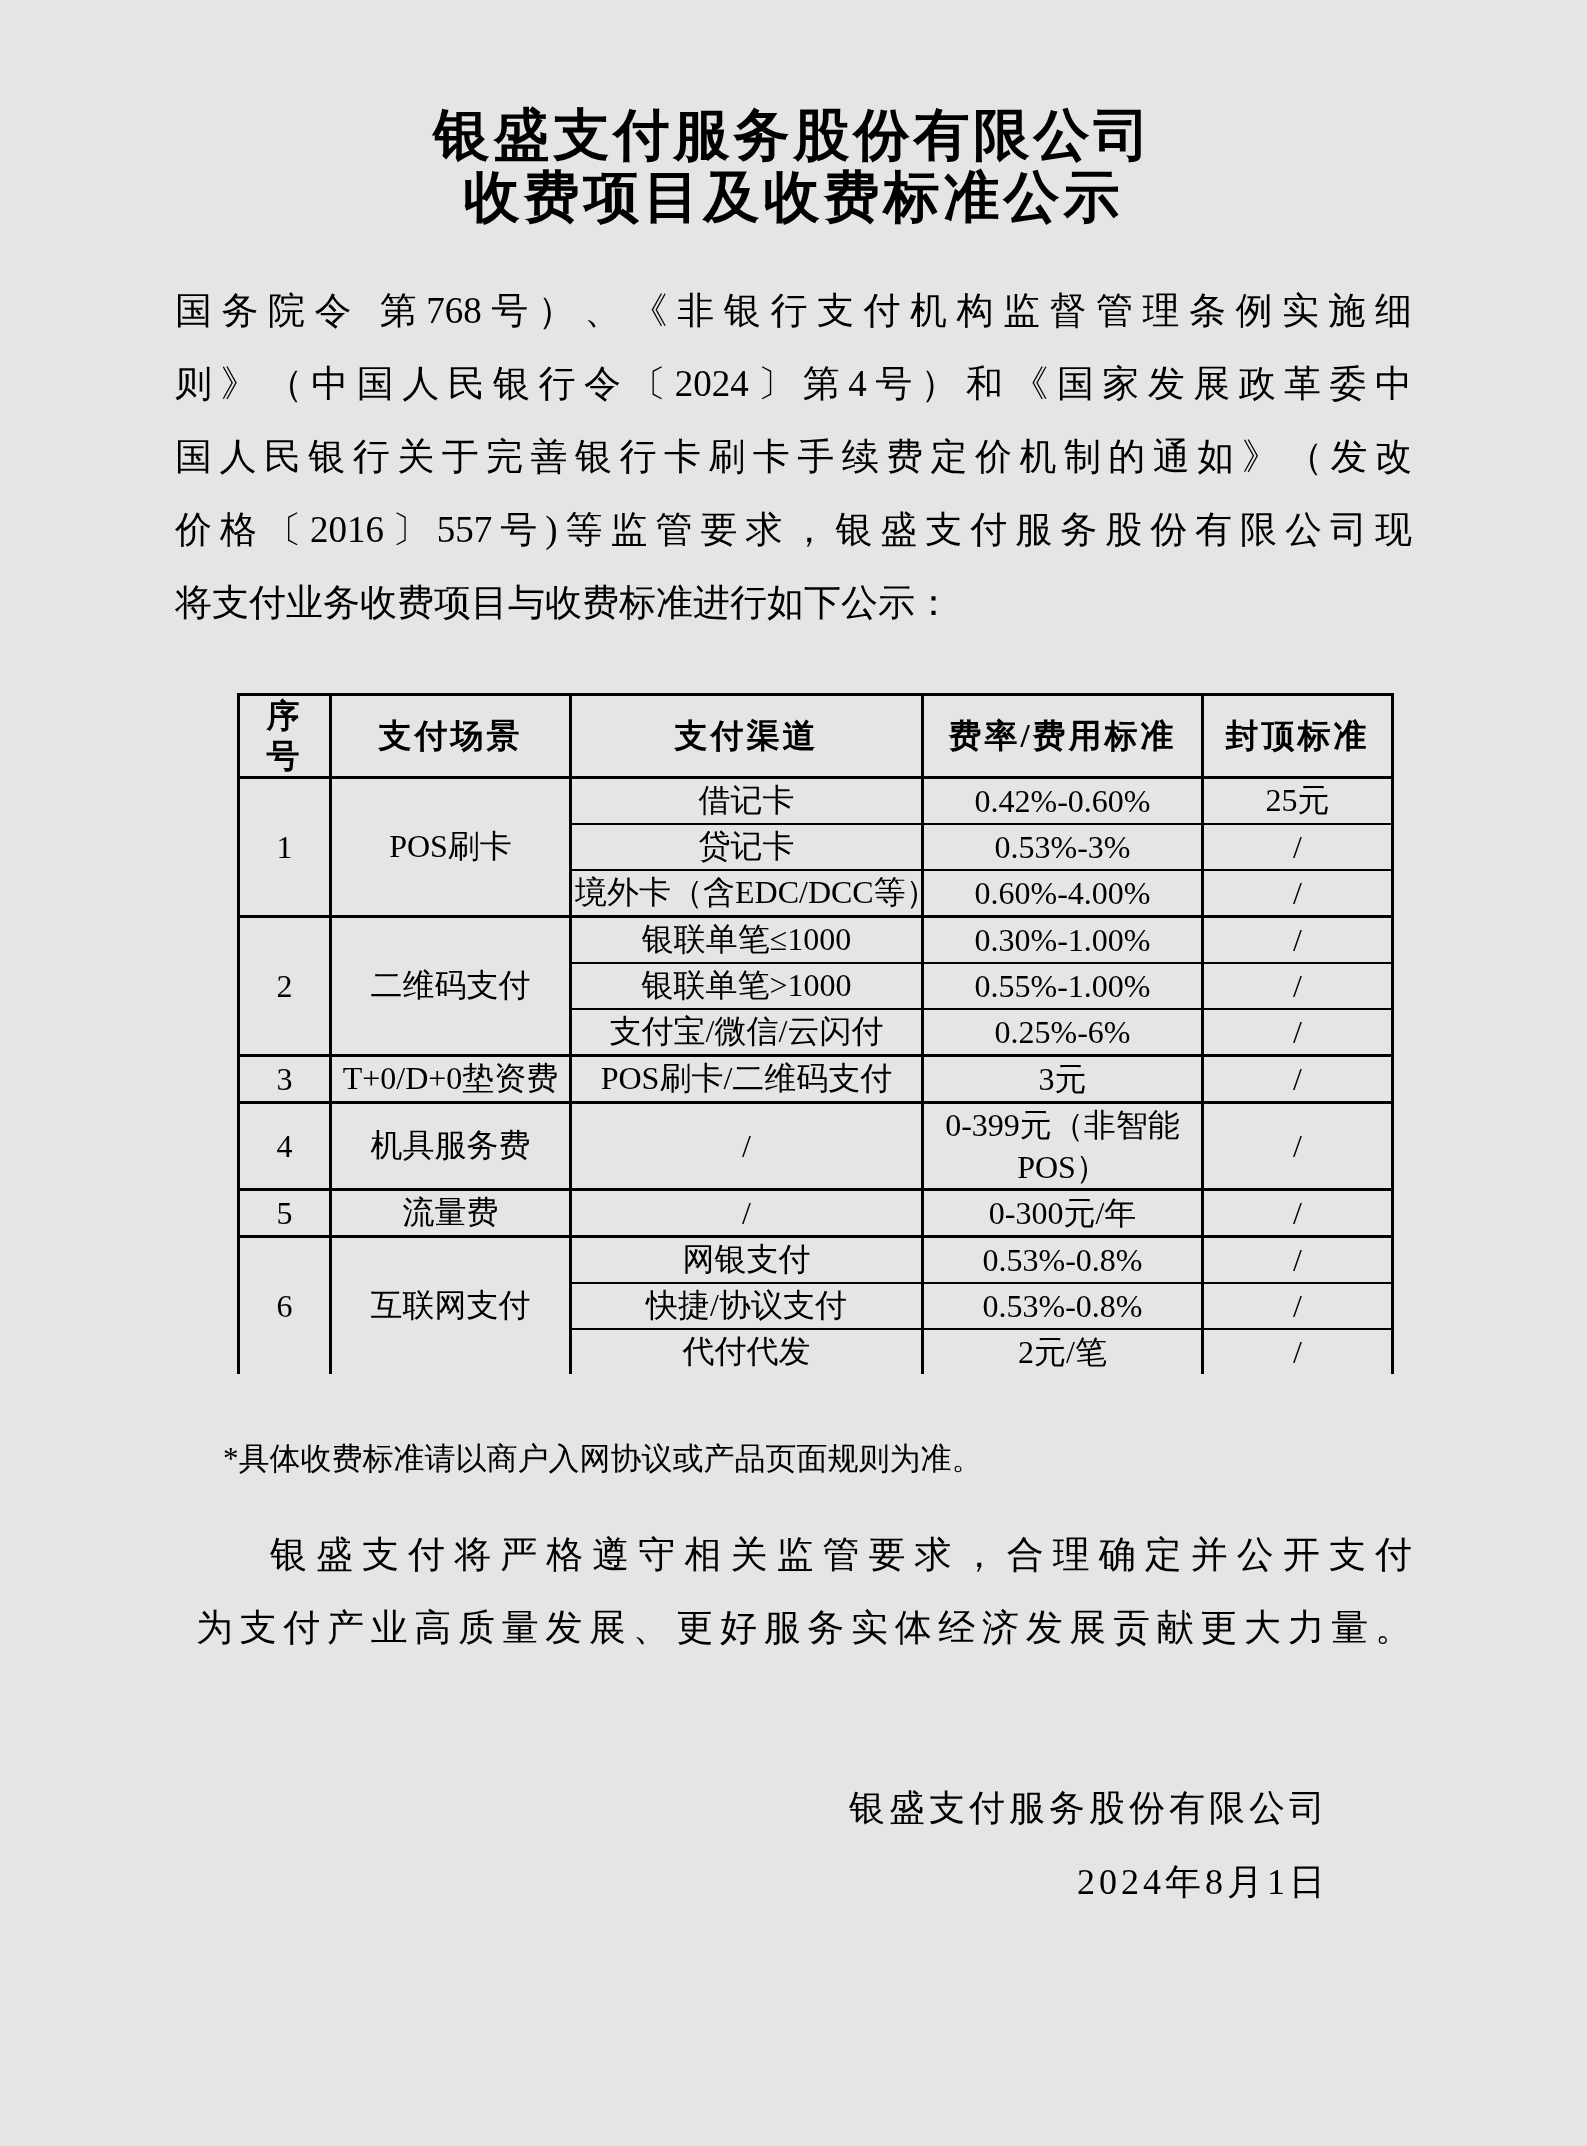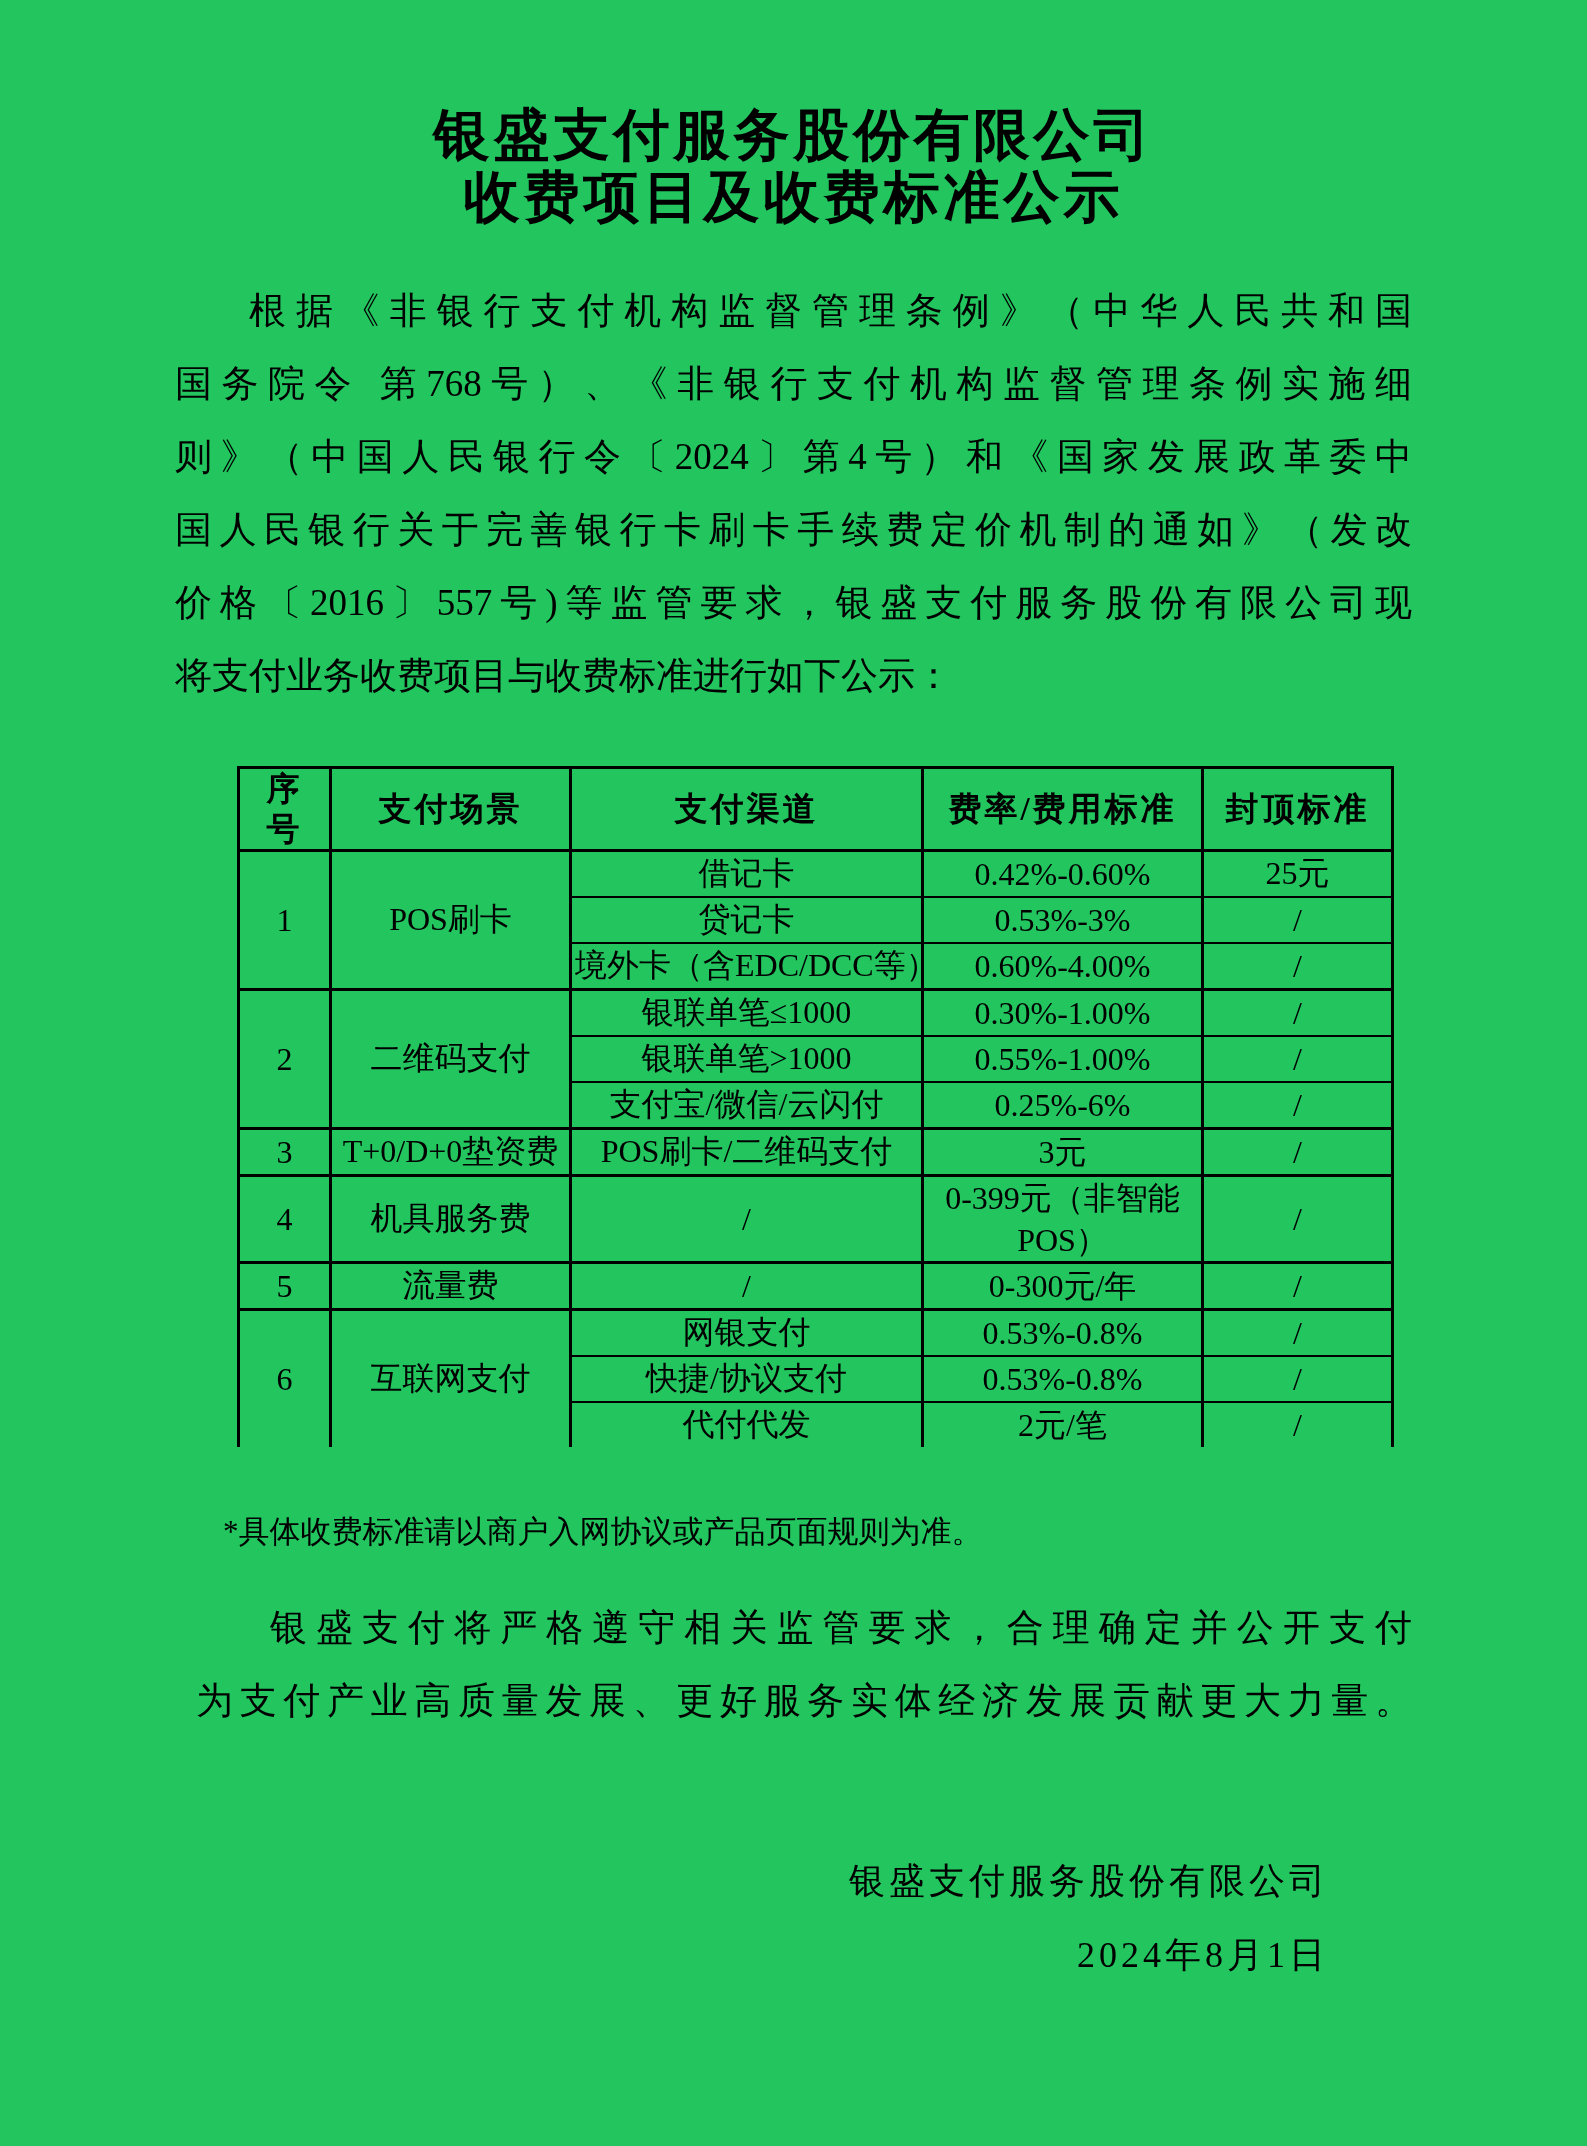--- a/index.html
+++ b/index.html
@@ -1,19 +1,19 @@
 <!DOCTYPE html>
 <html><head>
 <meta charset="utf-8">
 <style>
   html,body { margin:0; padding:0; background:#ffffff; }
   .page {
     position:relative;
     width:1587px; height:2146px;
-    background:#22c55e; color:#000;
+    background:#e5e5e5; color:#000;
     font-family:"Liberation Serif","DejaVu Serif",serif;
     overflow:hidden;
   }
   .content { padding:0 175px; }
 
   .doc-title {
     margin-top:104px;
     text-align:center;
     font-family:"Liberation Sans","DejaVu Sans",sans-serif;
     font-weight:bold;
@@ -66,21 +66,20 @@
 
 <div class="page">
   <div class="content">
 
     <div class="doc-title">
       <div>银盛支付服务股份有限公司</div>
       <div>收费项目及收费标准公示</div>
     </div>
 
     <div class="intro">
-      <div class="p-line first">根据《非银行支付机构监督管理条例》（中华人民共和国</div>
       <div class="p-line">国务院令 第768号）、《非银行支付机构监督管理条例实施细</div>
       <div class="p-line">则》（中国人民银行令〔2024〕第4号）和《国家发展政革委中</div>
       <div class="p-line">国人民银行关于完善银行卡刷卡手续费定价机制的通如》（发改</div>
       <div class="p-line">价格〔2016〕557号)等监管要求，银盛支付服务股份有限公司现</div>
       <div class="p-line no-just">将支付业务收费项目与收费标准进行如下公示：</div>
     </div>
 
     <table class="fee-table">
       <colgroup>
         <col style="width:92px">

